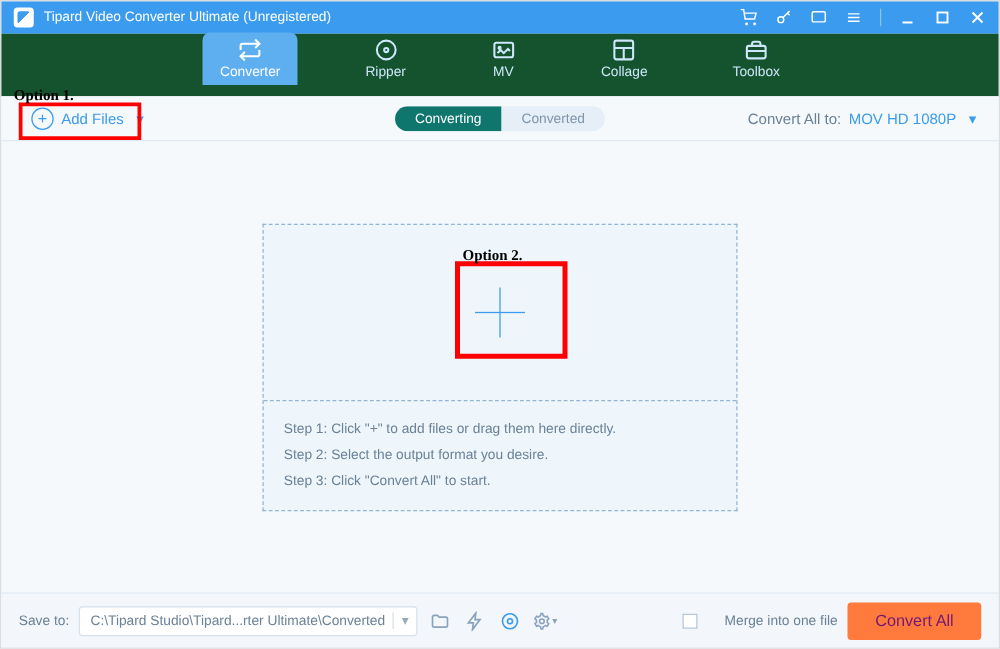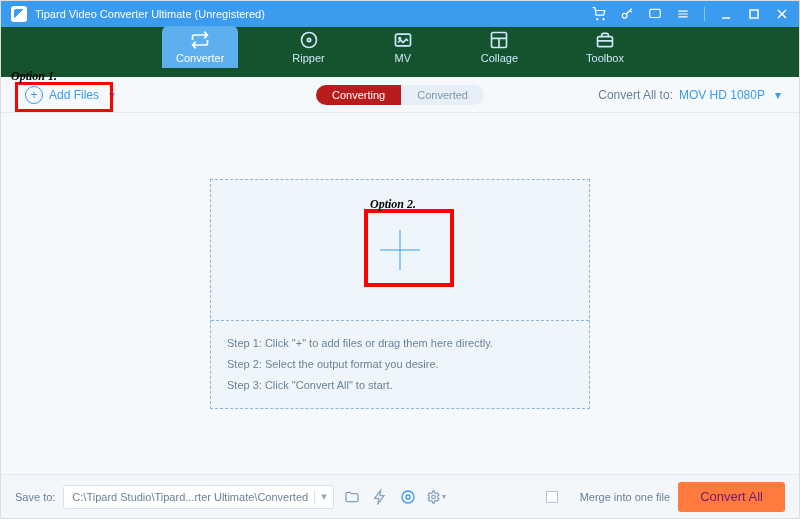--- a/index.html
+++ b/index.html
@@ -13,21 +13,21 @@
 .mainmenu{height:50px;background:#14532d;display:flex;justify-content:center;gap:40px;align-items:center;padding-bottom:10px}
 .mainmenu .mitem{display:flex;flex-direction:column;align-items:center;color:#cde7fb;font-size:11px;padding:4px 14px;cursor:pointer;gap:2px;border-radius:6px 6px 0 0}
 .mainmenu .mitem.active{background:#5dafef;color:#fff}
 .mainmenu .icon{width:20px;height:20px;display:flex;align-items:center;justify-content:center}
 .subbar{height:36px;background:#f5f9fc;border-bottom:1px solid #e1eaf4;display:flex;align-items:center;padding:0 14px;position:relative}
 .addfiles{display:flex;align-items:center;color:#3a9bef;font-size:12px;gap:6px;cursor:pointer;padding:6px 10px}
 .addfiles .plus-circle{width:18px;height:18px;border:1.5px solid #3a9bef;border-radius:50%;display:flex;align-items:center;justify-content:center;color:#3a9bef;font-size:13px;line-height:1}
 .addfiles .caret{margin-left:4px}
 .subtabs{position:absolute;left:50%;transform:translateX(-50%);display:flex;background:#e6eff8;border-radius:12px;overflow:hidden;font-size:11px}
 .subtabs span{padding:4px 16px;color:#7f95aa;cursor:pointer}
-.subtabs span.active{background:#b91c1c;color:#fff}
+.subtabs span.active{background:#0f766e;color:#fff}
 .convall{margin-left:auto;display:flex;align-items:center;color:#6b8196;font-size:12px;gap:6px}
 .convall .fmt{color:#3a9bef;cursor:pointer}
 .convall .dcaret{color:#3a9bef;cursor:pointer;padding:0 4px}
 .canvas{flex:1;display:flex;align-items:center;justify-content:center;padding:10px}
 .dropzone{width:380px;height:230px;border:1.5px dashed #93b4d1;background:#eef6fc;display:flex;flex-direction:column;position:relative}
 .dropzone .top{flex:1.2;display:flex;align-items:center;justify-content:center;position:relative}
 .bigplus{width:40px;height:40px;position:relative;cursor:pointer}
 .bigplus::before,.bigplus::after{content:"";position:absolute;background:#3a9bef}
 .bigplus::before{left:50%;top:0;width:1px;height:100%;transform:translateX(-50%)}
 .bigplus::after{top:50%;left:0;height:1px;width:100%;transform:translateY(-50%)}
@@ -37,21 +37,21 @@
 .footer .pathbox{display:flex;align-items:center;border:1px solid #d5e1ec;background:#fff;height:24px;border-radius:3px}
 .footer .pathbox span.p{padding:0 8px;max-width:250px;white-space:nowrap;overflow:hidden}
 .footer .pathbox span.c{border-left:1px solid #d5e1ec;padding:0 6px;color:#98a9bb;cursor:pointer}
 .footer .ficon{width:20px;height:20px;display:flex;align-items:center;justify-content:center;color:#8aa3bd;cursor:pointer}
 .footer .spacer{flex:1}
 .footer .merge{display:flex;align-items:flex-start;gap:22px;cursor:pointer}
 .footer .merge .cb{width:12px;height:12px;border:1px solid #b5c6d7;background:#fff}
 .footer .convbtn{background:#ff7a3c;color:#701a75;height:30px;padding:0 22px;border-radius:3px;display:flex;align-items:center;cursor:pointer;font-size:13px}
 .annot-box1{position:absolute;border:3px solid #ff0000;pointer-events:none;z-index:50}
 .annot-box2{position:absolute;border:4px solid #ff0000;pointer-events:none;z-index:50}
-.annot-label{position:absolute;font-weight:bold;font-style:italic;font-size:12px;color:#000;z-index:51;pointer-events:none;font-family:"Times New Roman",serif}
+.annot-label{position:absolute;font-weight:bold;font-size:12px;color:#000;z-index:51;pointer-events:none;font-family:"Times New Roman",serif}
 svg{display:block}
 </style>
 </head>
 <body>
 
 <div class="titlebar">
   <div class="logo"></div>
   <div class="title">Tipard Video Converter Ultimate (Unregistered)</div>
   <div class="winbtns">
     <span>

